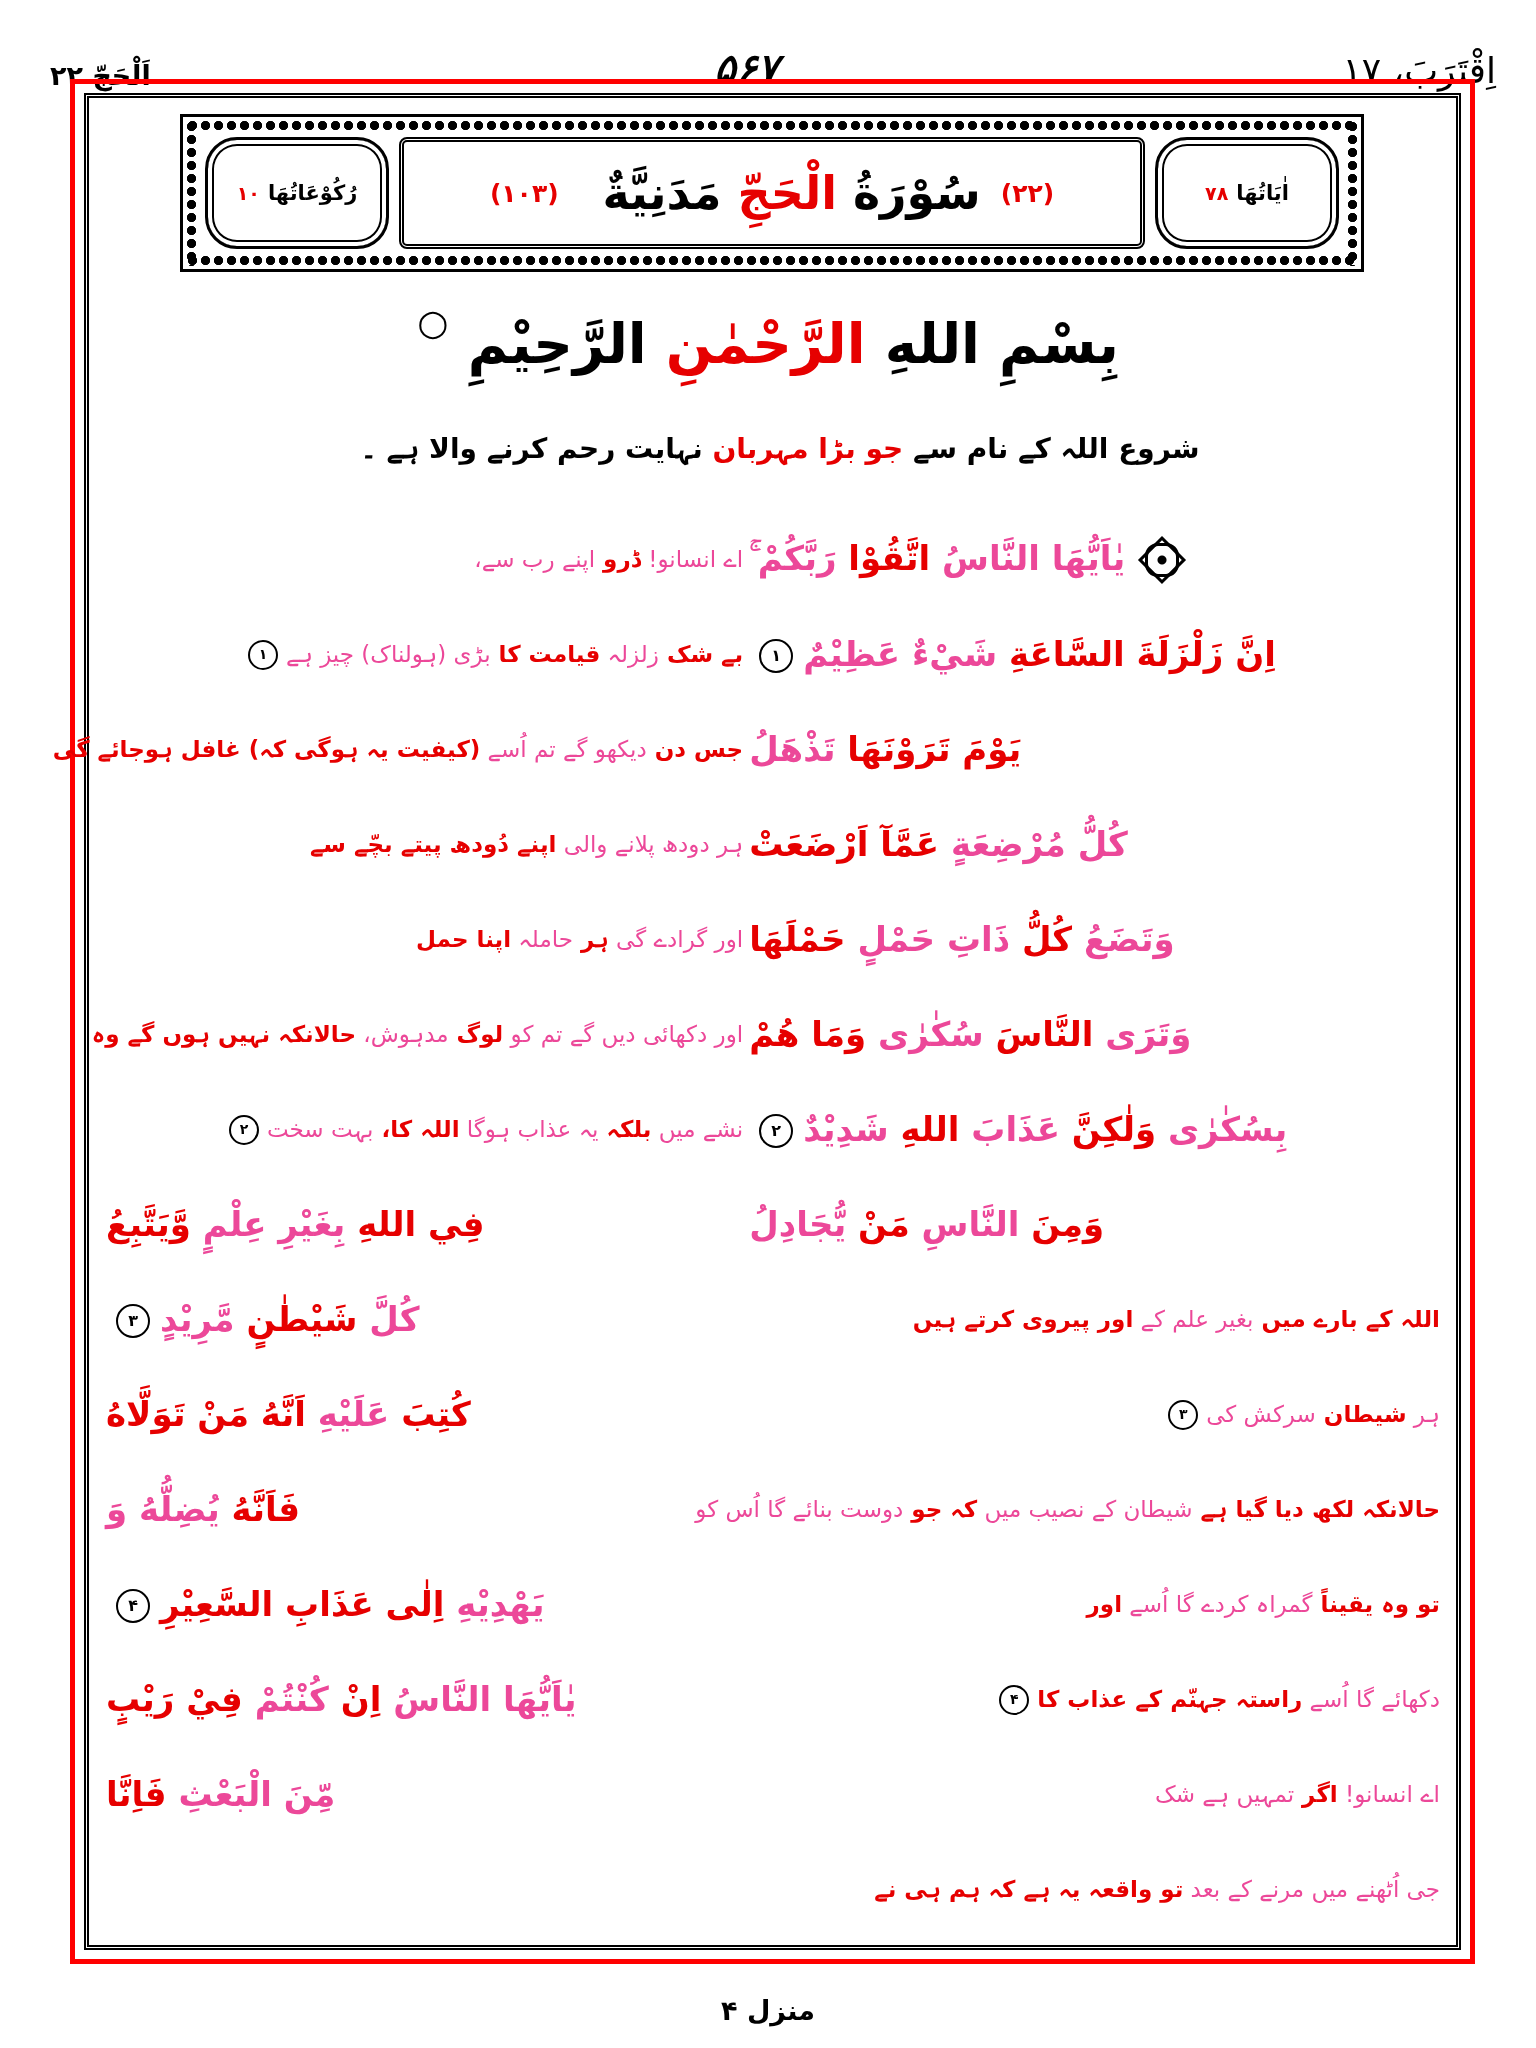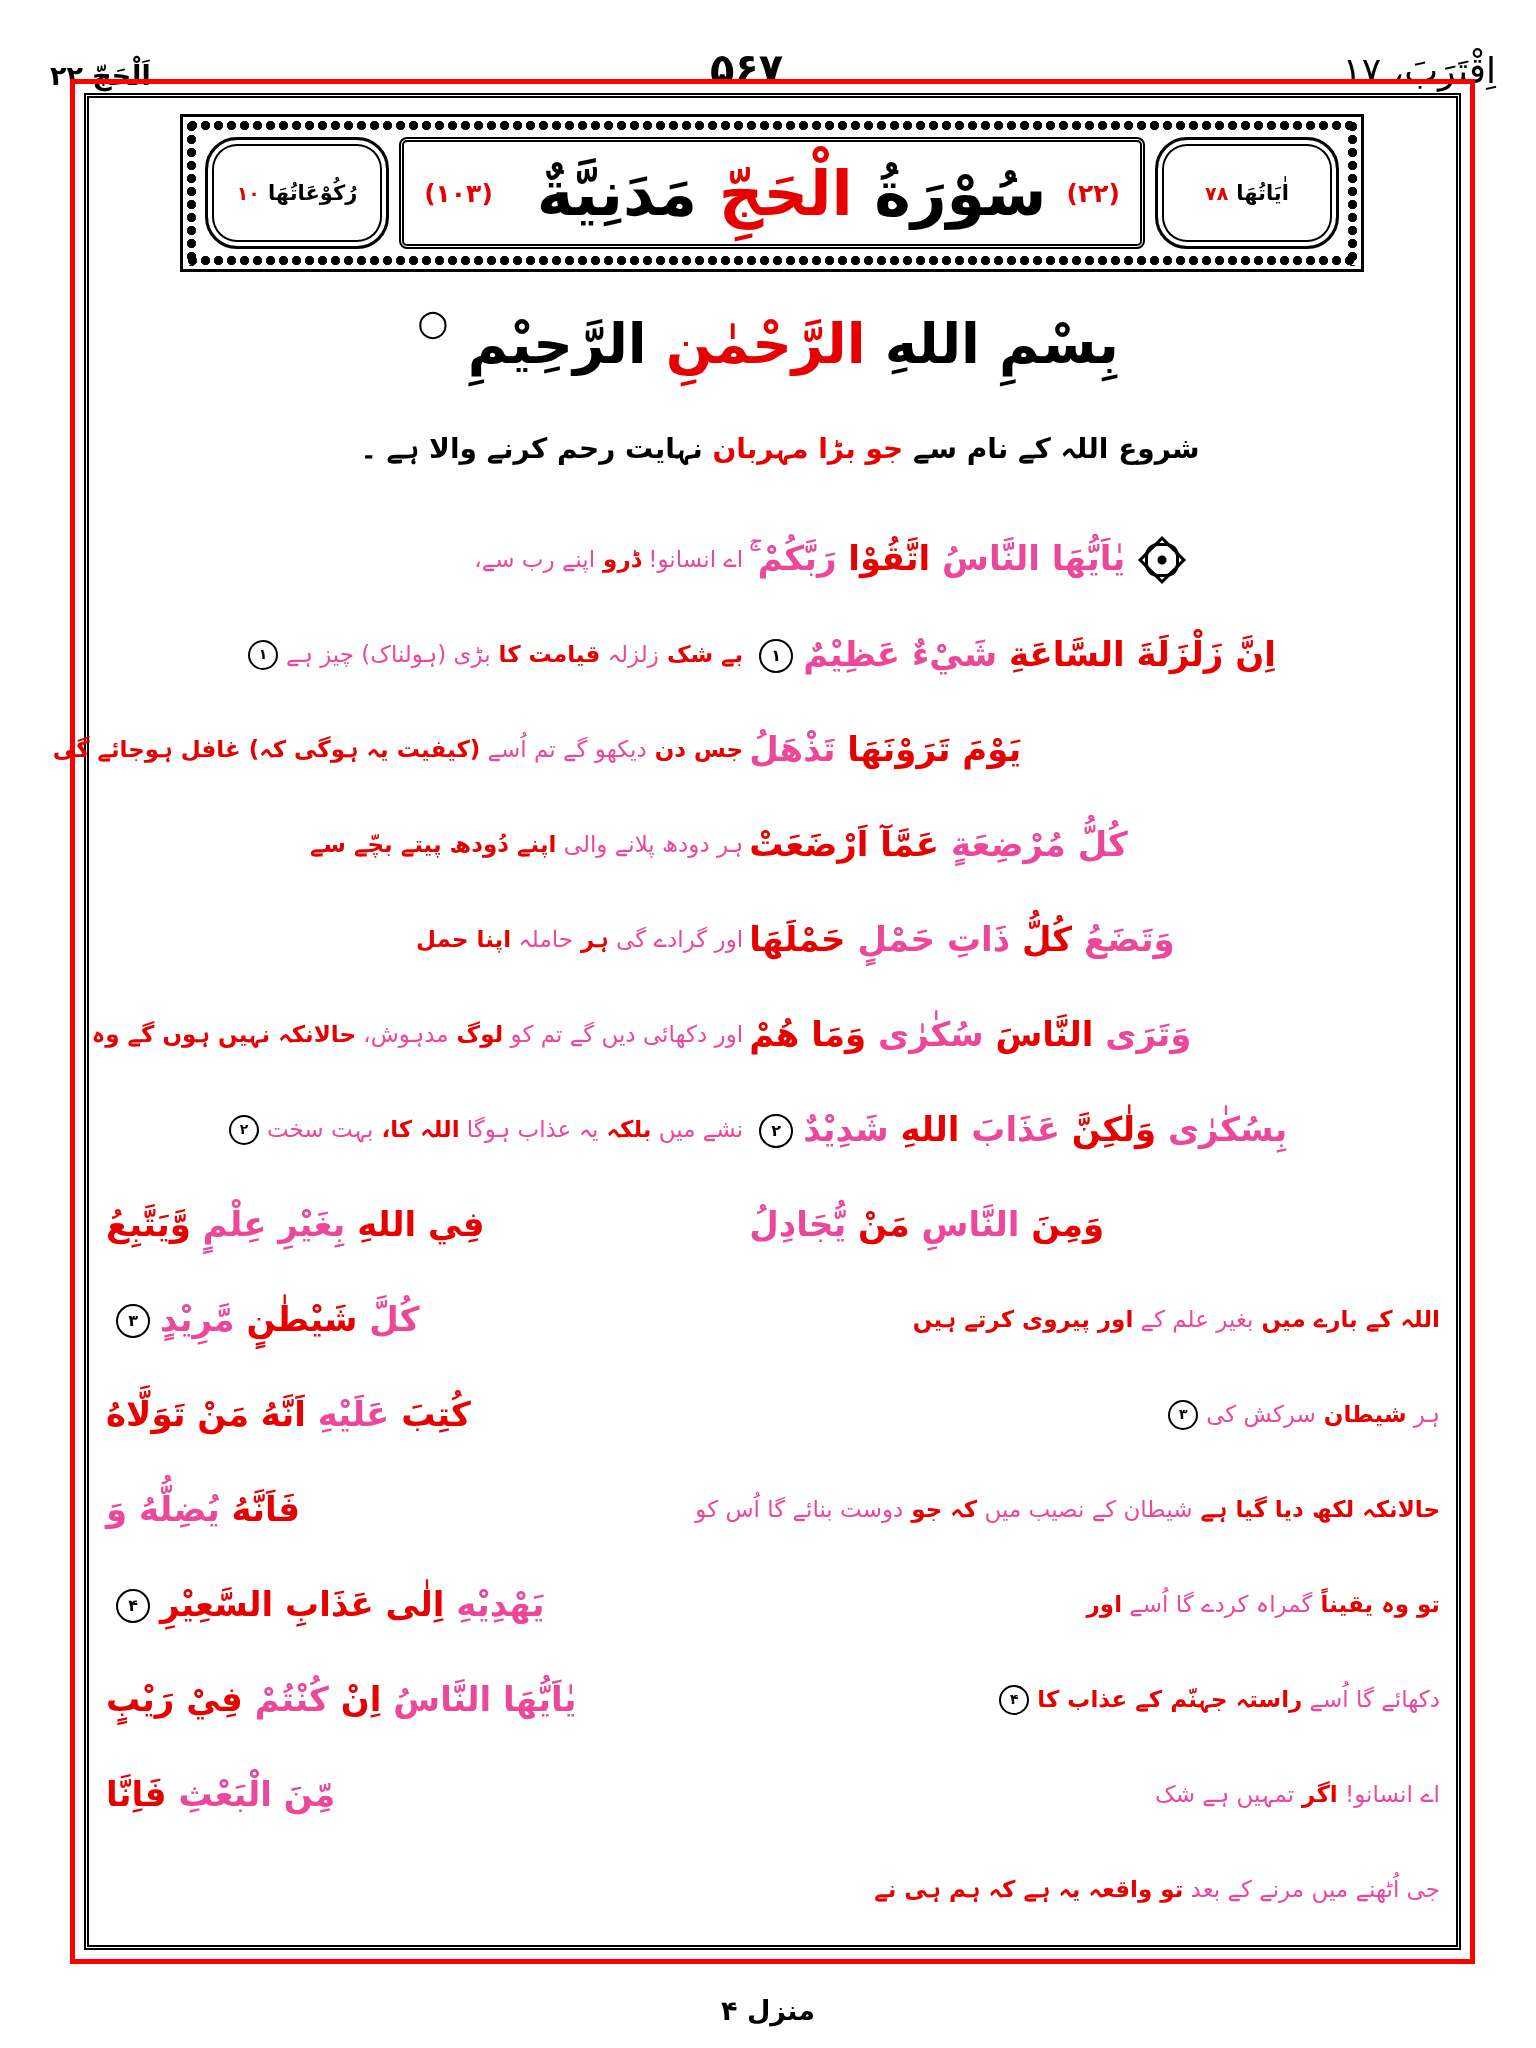--- a/index.html
+++ b/index.html
@@ -10,21 +10,21 @@
   :root{--red:#e60000;--frame-red:#ff0000;}
   .seg-red{color:var(--red);}
   .seg-black{color:#ec4899;}
 
   
   .top-strip{
     position:absolute;top:20px;right:40px;left:50px;
     display:flex;justify-content:space-between;align-items:flex-end;direction:rtl;
   }
   .hdr-right{font-size:36px;font-weight:normal;}
-  .hdr-center{font-size:40px;font-weight:bold;letter-spacing:2px;}
+  .hdr-center{font-size:40px;font-weight:bold;letter-spacing:2px;font-style:italic;}
   .hdr-left{font-size:27px;font-weight:bold;margin-top:40px;}
 
   
   .frame-red{
     position:absolute;left:70px;top:79px;right:61px;bottom:84px;
     border:5px solid var(--frame-red);pointer-events:none;
   }
   .frame-black{
     position:absolute;left:84px;top:93px;right:75px;bottom:98px;
     border:5px double #000;pointer-events:none;
@@ -54,21 +54,21 @@
     flex:0 0 170px;border:3px solid #000;border-radius:32px;
     box-shadow:inset 0 0 0 4px #fff,inset 0 0 0 6px #000;
     display:flex;align-items:center;justify-content:center;gap:8px;
     font-weight:bold;font-size:21px;background:#fff;direction:rtl;padding:4px;
   }
   .cartouche .count{color:var(--red);font-size:19px;}
   .banner-center{
     flex:1;border:5px double #000;border-radius:8px;background:#fff;
     display:flex;align-items:center;justify-content:center;gap:20px;direction:rtl;
   }
-  .banner-title{font-size:62px;font-weight:bold;white-space:nowrap;margin-left:24px;}
+  .banner-title{font-size:46px;font-weight:bold;white-space:nowrap;margin-left:24px;}
   .banner-num{color:var(--red);font-size:25px;font-weight:bold;}
 
   
   .bismillah{
     position:absolute;top:302px;left:0;width:100%;text-align:center;
     font-size:55px;font-weight:bold;white-space:nowrap;
   }
   .bismillah .end-circle{font-size:36px;vertical-align:28px;font-weight:normal;}
   .bismillah-urdu{
     position:absolute;top:432px;left:0;width:100%;text-align:center;

